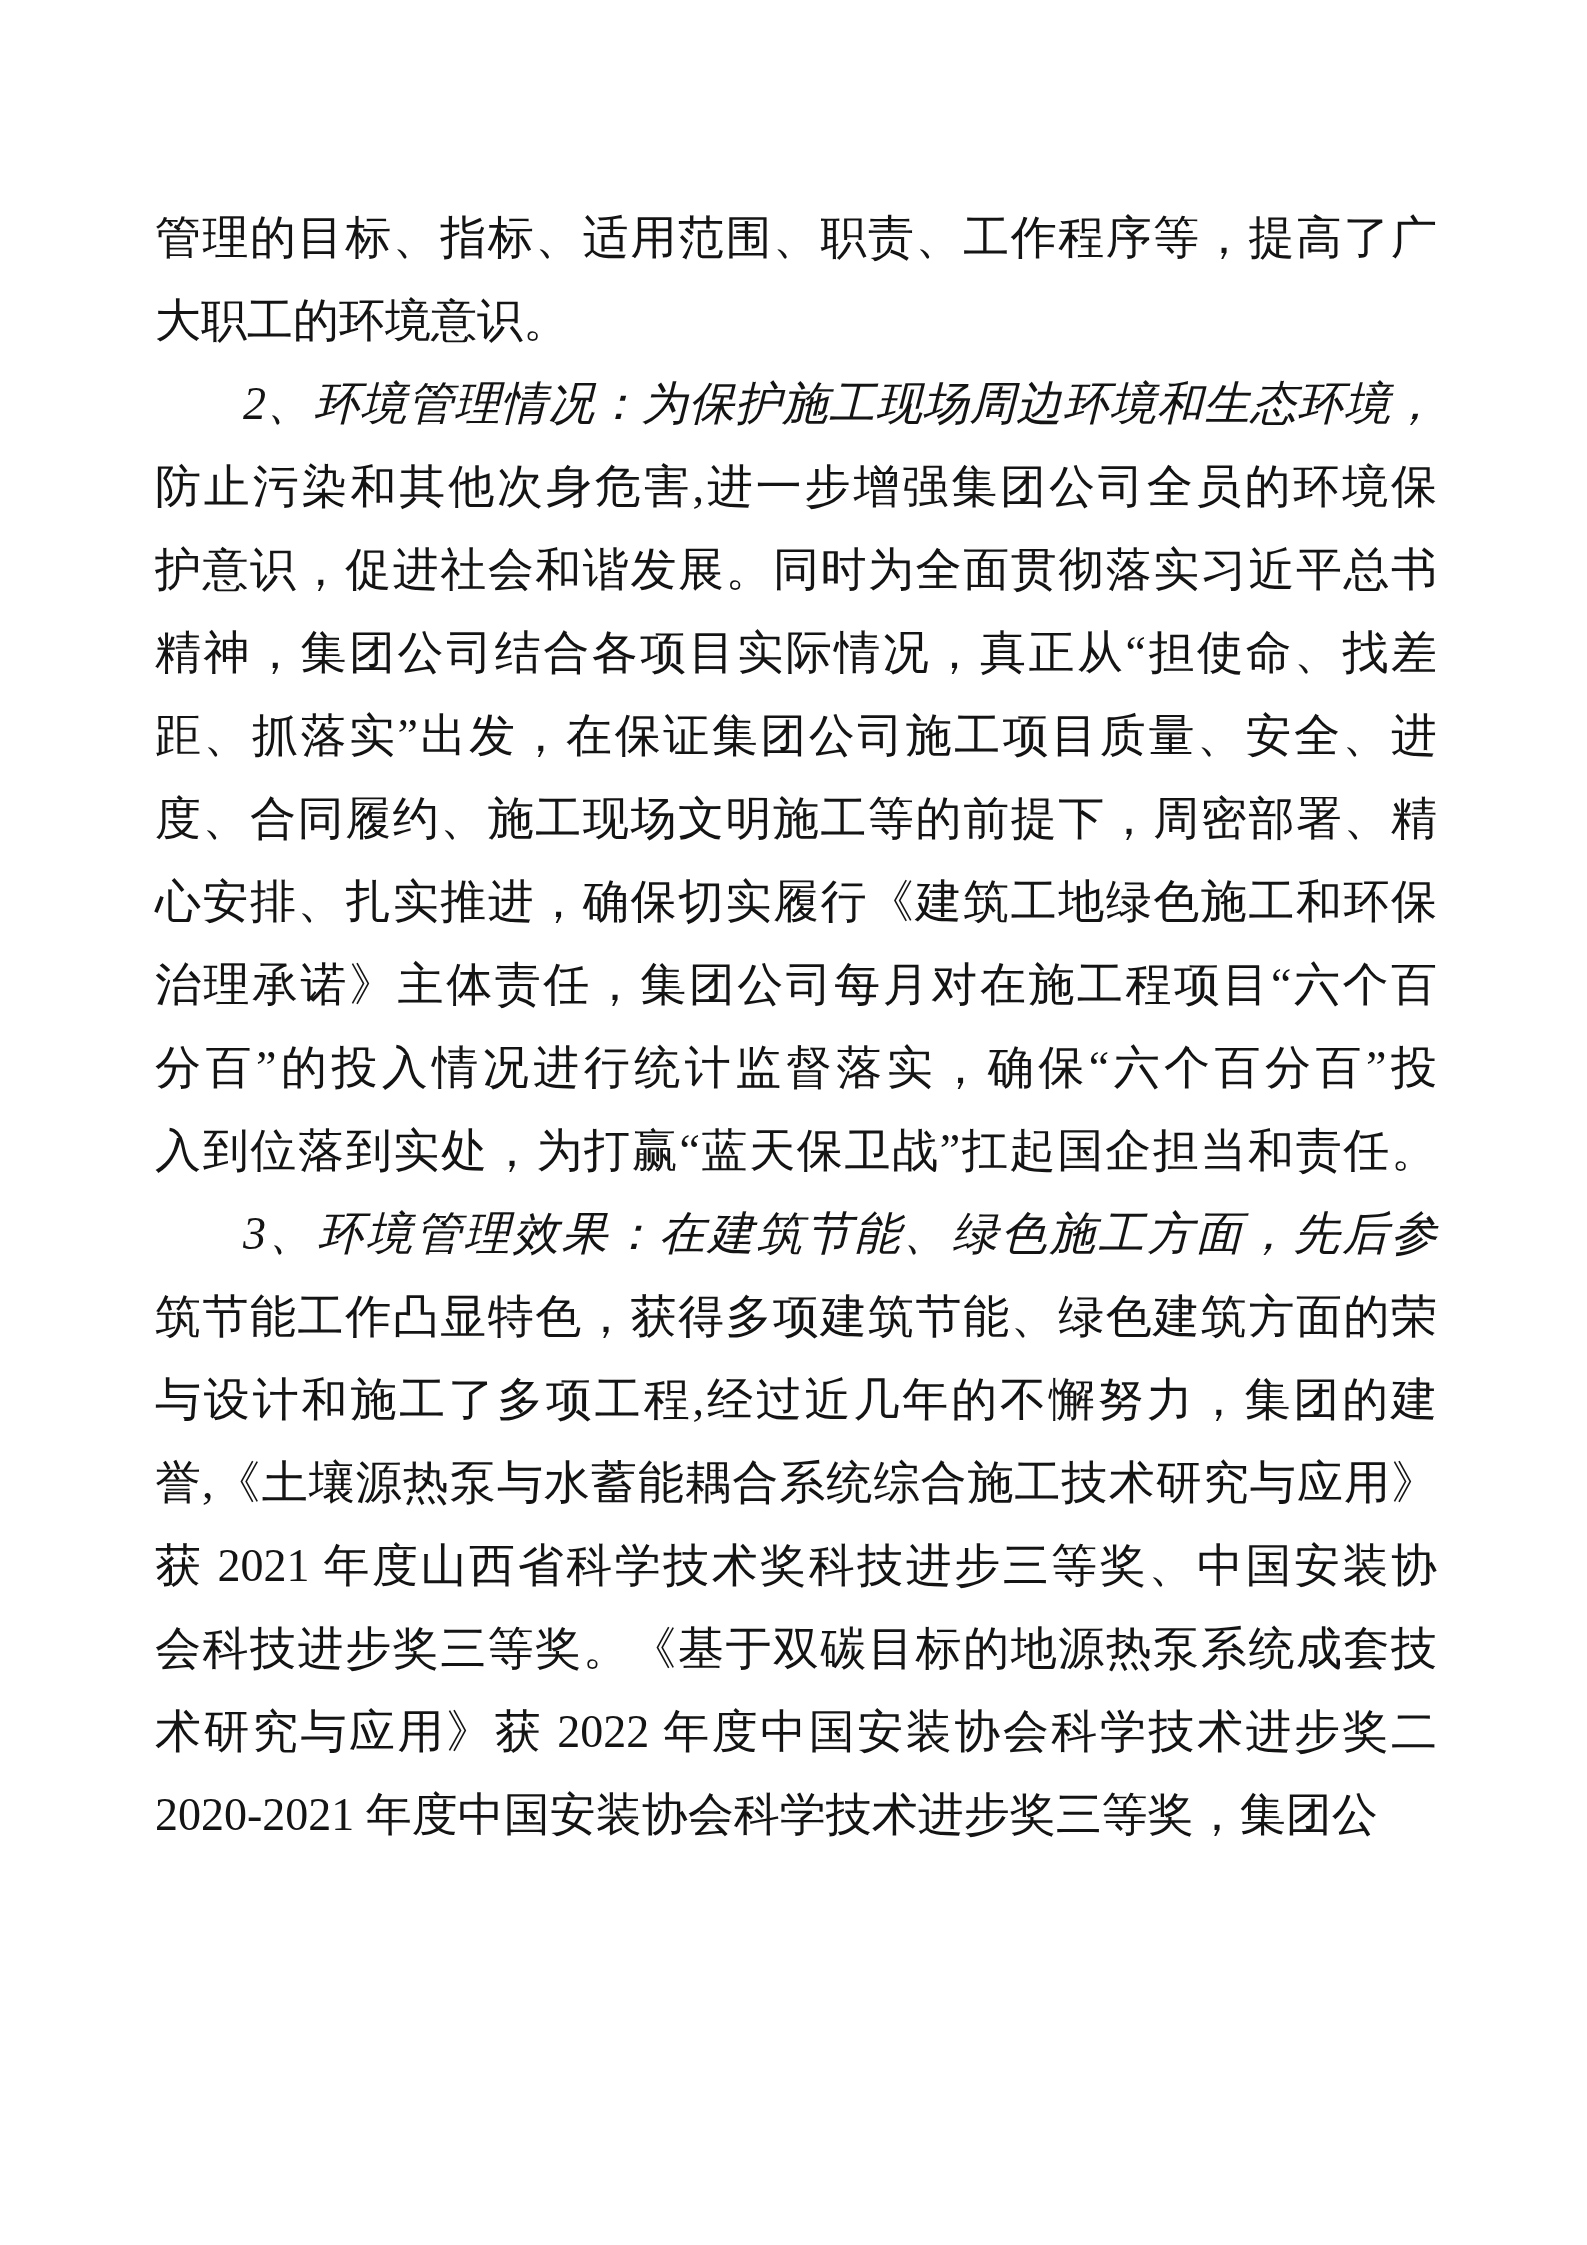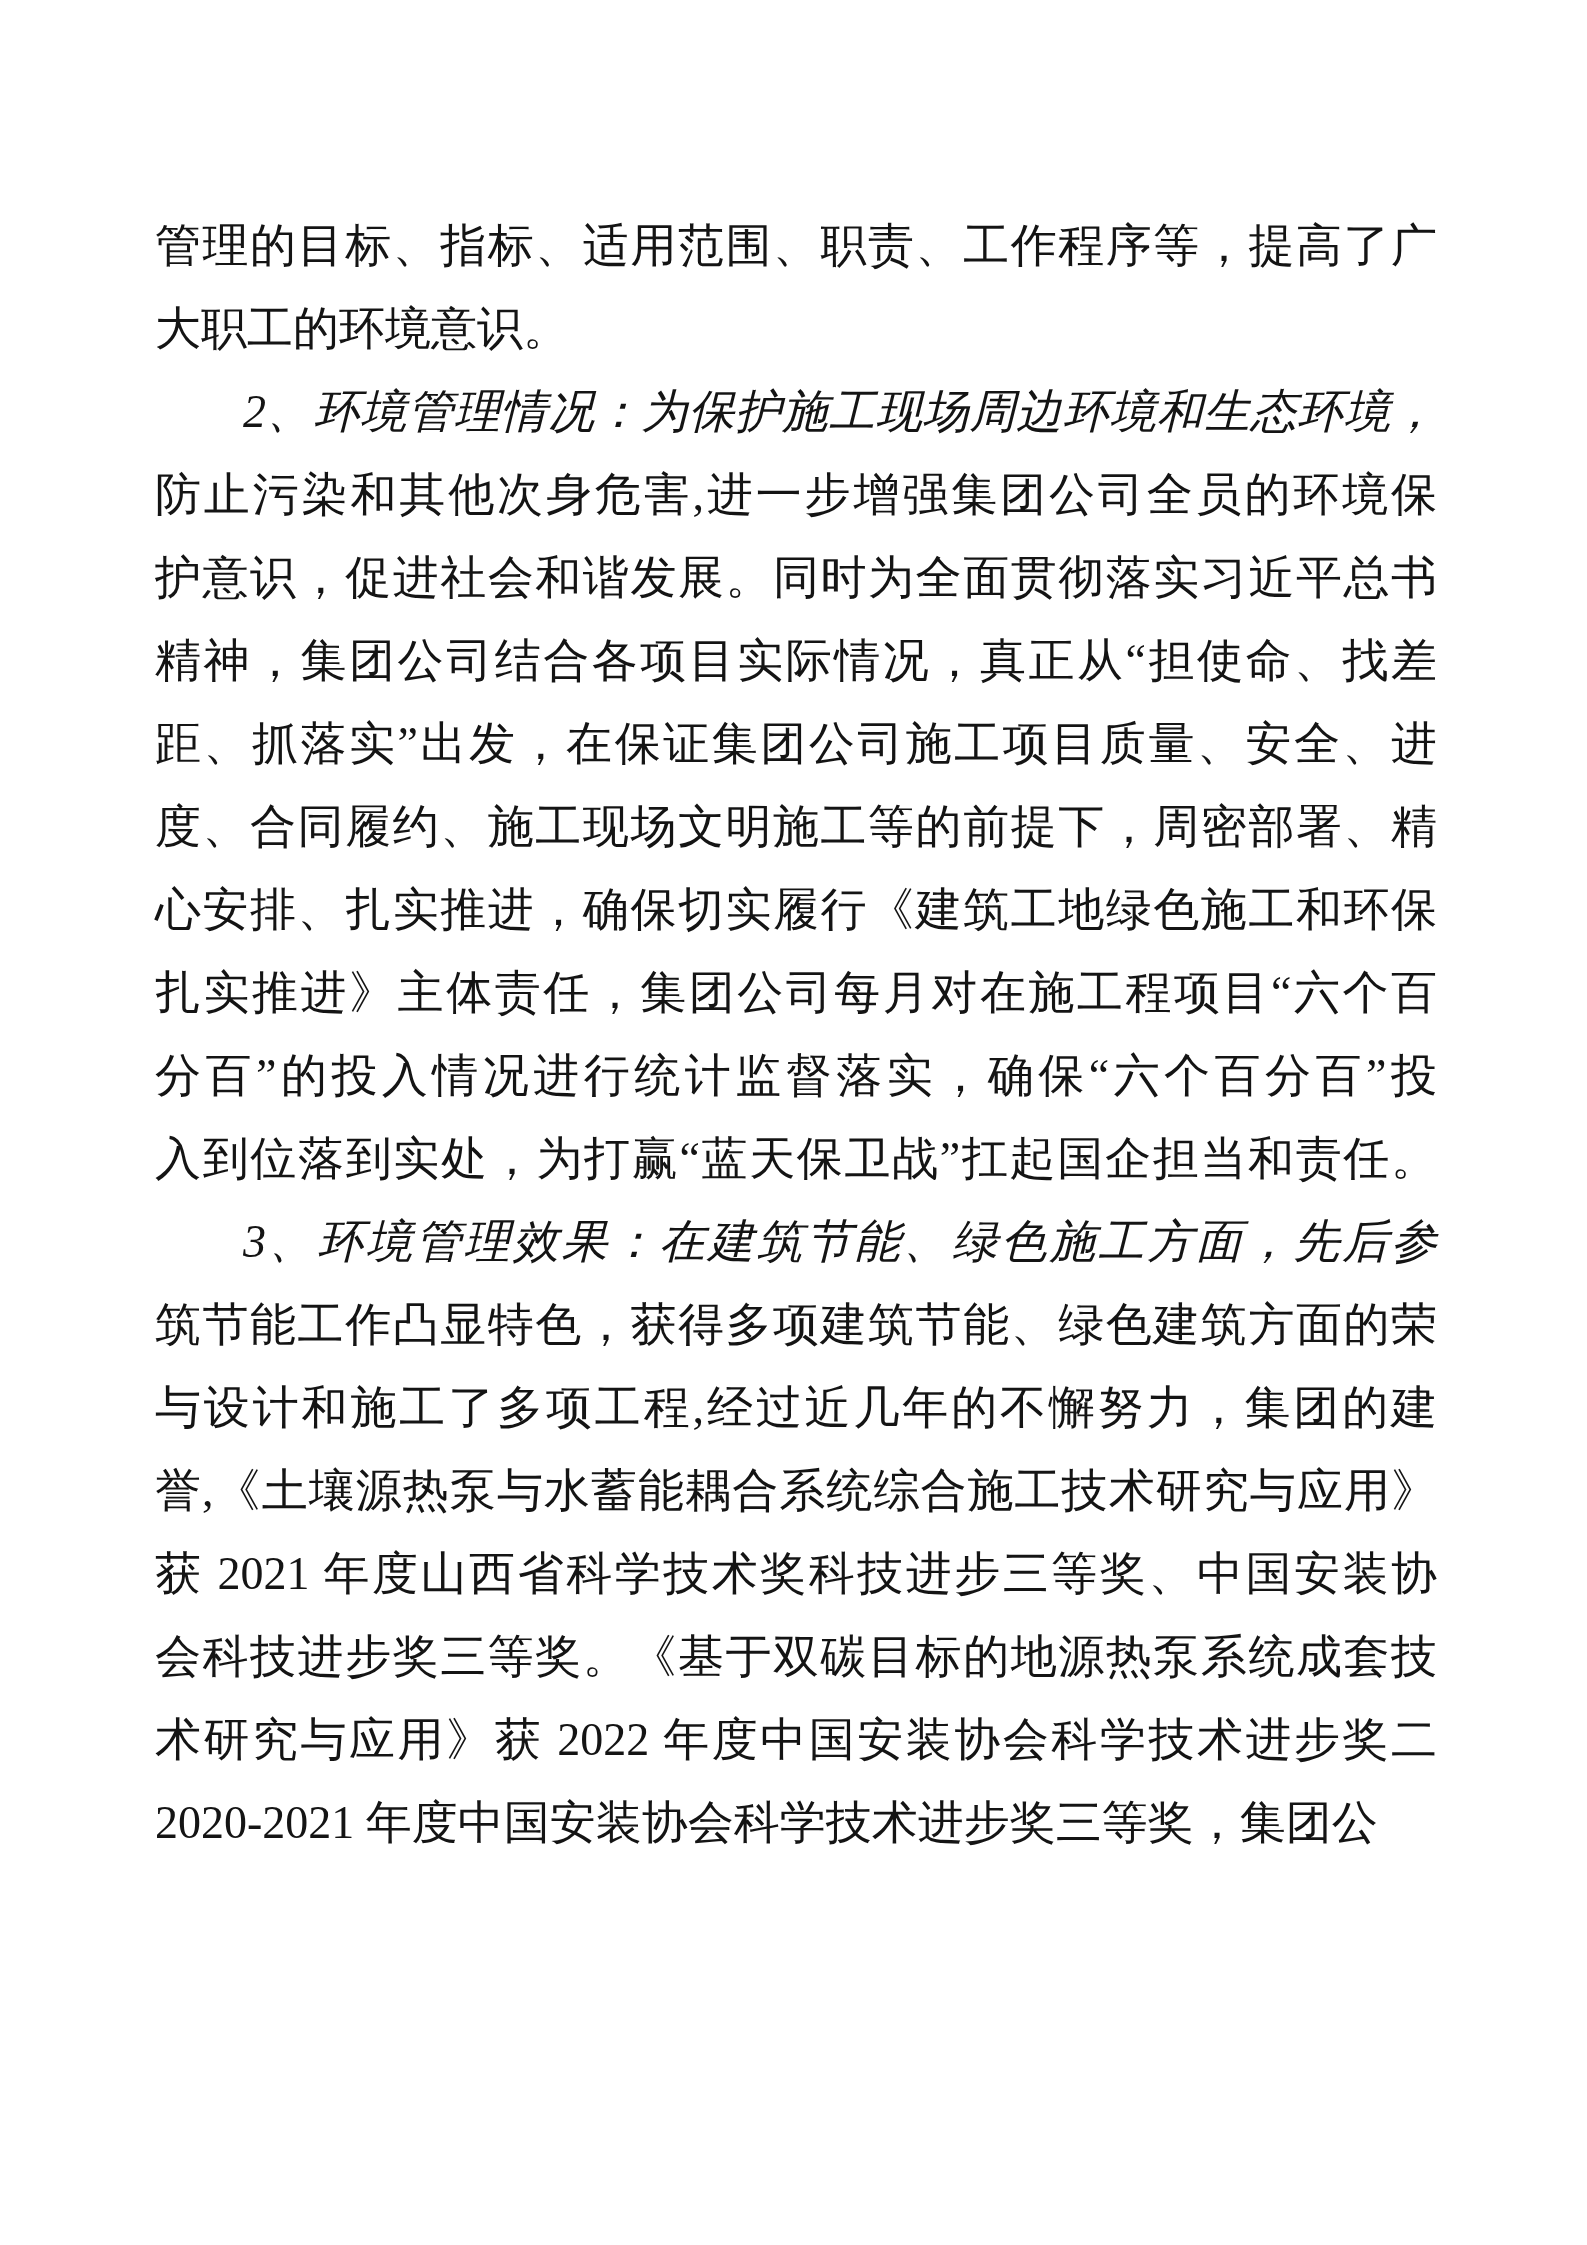--- a/index.html
+++ b/index.html
@@ -16,21 +16,21 @@
     width:1587px;
     height:2245px;
     background:var(--page-bg);
     overflow:hidden;
     font-family:"Liberation Serif","DejaVu Serif",serif;
     color:var(--text-fg);
   }
   .body-text{
     position:absolute;
     left:155px;
-    top:204px;
+    top:196px;
     width:1282px;
   }
   .line{
     font-size:46px;
     line-height:83px;
     height:83px;
     letter-spacing:0;
     white-space:nowrap;
     text-align:justify;
     text-align-last:justify;
@@ -53,21 +53,21 @@
   <div class="body-text">
     <div class="line">管理的目标、指标、适用范围、职责、工作程序等，提高了广</div>
     <div class="line para-end">大职工的环境意识。</div>
     <div class="line indent">2、环境管理情况：为保护施工现场周边环境和生态环境，</div>
     <div class="line">防止污染和其他次身危害,进一步增强集团公司全员的环境保</div>
     <div class="line">护意识，促进社会和谐发展。同时为全面贯彻落实习近平总书</div>
     <div class="line">精神，集团公司结合各项目实际情况，真正从“担使命、找差</div>
     <div class="line">距、抓落实”出发，在保证集团公司施工项目质量、安全、进</div>
     <div class="line">度、合同履约、施工现场文明施工等的前提下，周密部署、精</div>
     <div class="line">心安排、扎实推进，确保切实履行《建筑工地绿色施工和环保</div>
-    <div class="line">扎实推进》主体责任，集团公司每月对在施工程项目“六个百</div>
+    <div class="line">治理承诺》主体责任，集团公司每月对在施工程项目“六个百</div>
     <div class="line">分百”的投入情况进行统计监督落实，确保“六个百分百”投</div>
     <div class="line">入到位落到实处，为打赢“蓝天保卫战”扛起国企担当和责任。</div>
     <div class="line indent">3、环境管理效果：在建筑节能、绿色施工方面，先后参</div>
     <div class="line">筑节能工作凸显特色，获得多项建筑节能、绿色建筑方面的荣</div>
     <div class="line">与设计和施工了多项工程,经过近几年的不懈努力，集团的建</div>
     <div class="line">誉,《土壤源热泵与水蓄能耦合系统综合施工技术研究与应用》</div>
     <div class="line">获 2021 年度山西省科学技术奖科技进步三等奖、中国安装协</div>
     <div class="line">会科技进步奖三等奖。《基于双碳目标的地源热泵系统成套技</div>
     <div class="line">术研究与应用》获 2022 年度中国安装协会科学技术进步奖二</div>
     <div class="line para-end">2020-2021 年度中国安装协会科学技术进步奖三等奖，集团公</div>

